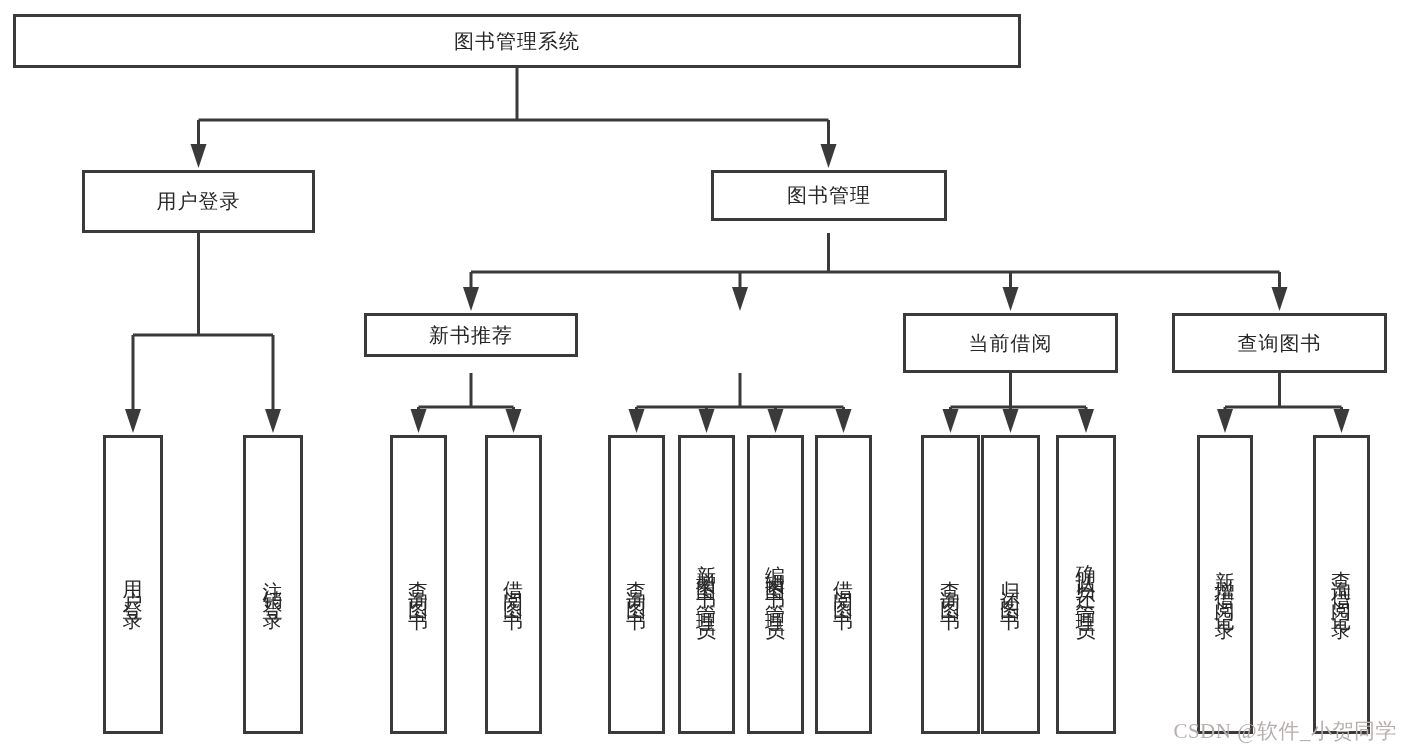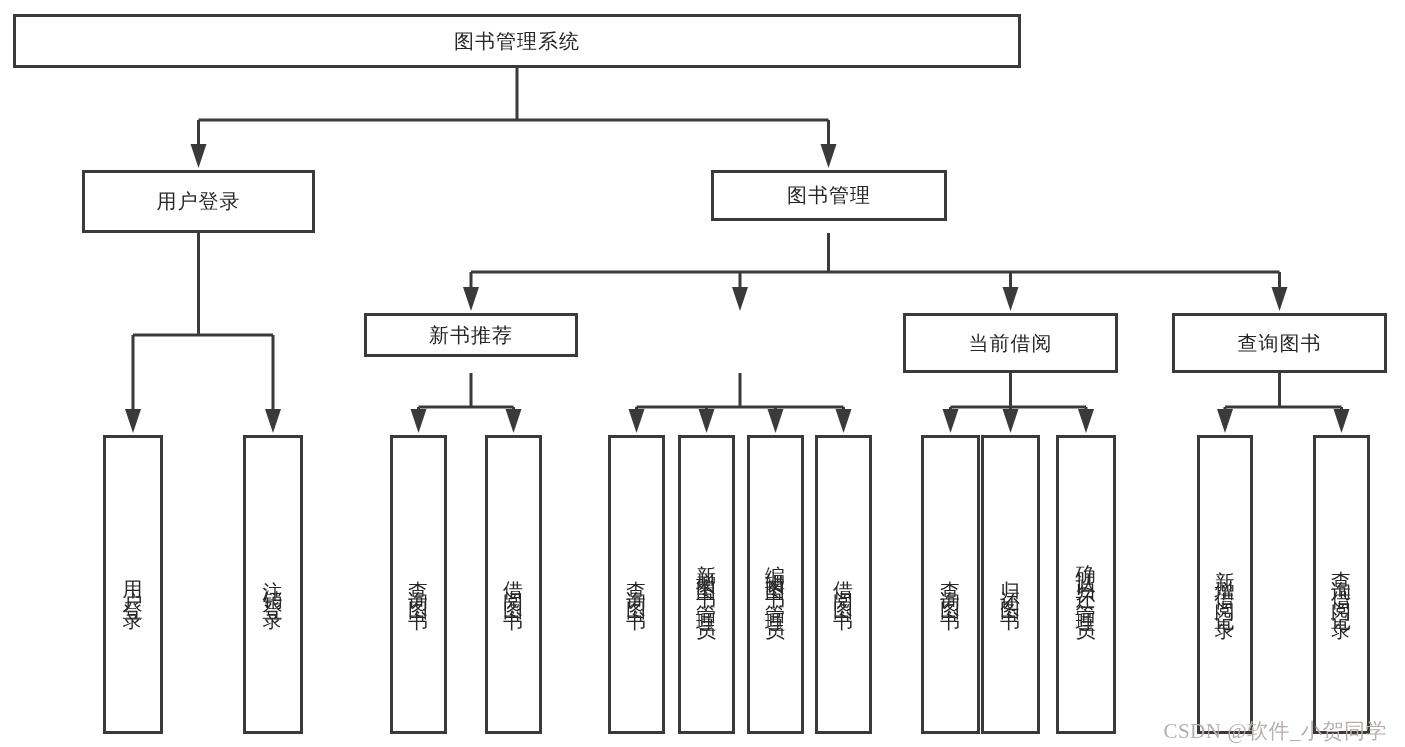--- a/index.html
+++ b/index.html
@@ -35,21 +35,21 @@
     writing-mode: vertical-rl;
     text-orientation: mixed;
     font-size: 20px;
     letter-spacing: 10px;
     line-height: 1.0;
     white-space: nowrap;
   }
   .vtext.tight { letter-spacing: 8px; }
   .watermark {
     position: absolute;
-    right: 18px;
+    right: 8px;
     bottom: 2px;
     font-size: 21px;
     color: #b7aeae;
     letter-spacing: 0.5px;
     white-space: nowrap;
     pointer-events: none;
   }
   .conn { stroke: #3a3a3a; stroke-width: 3; fill: none; }
   .arrow { fill: #3a3a3a; stroke: none; }
 </style>

